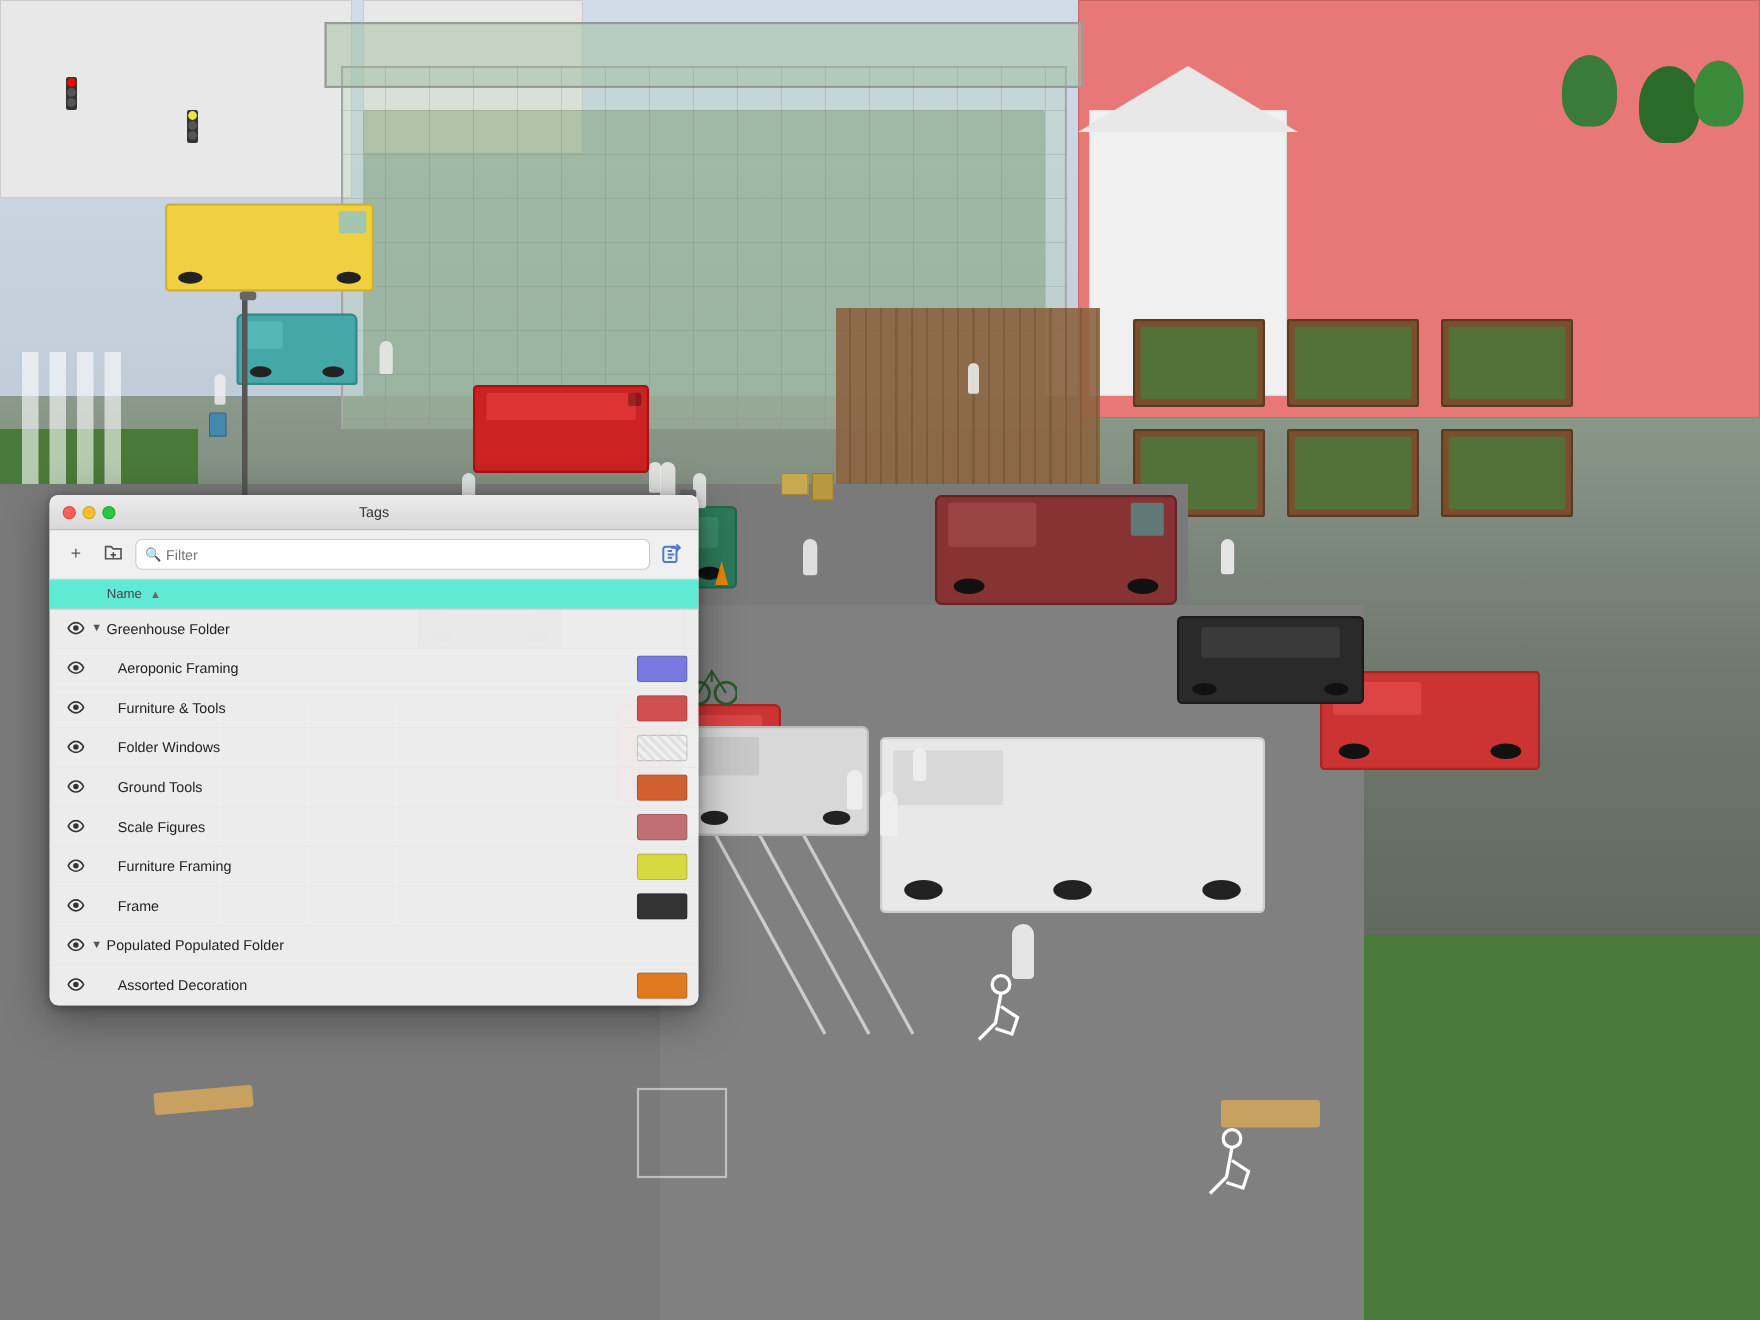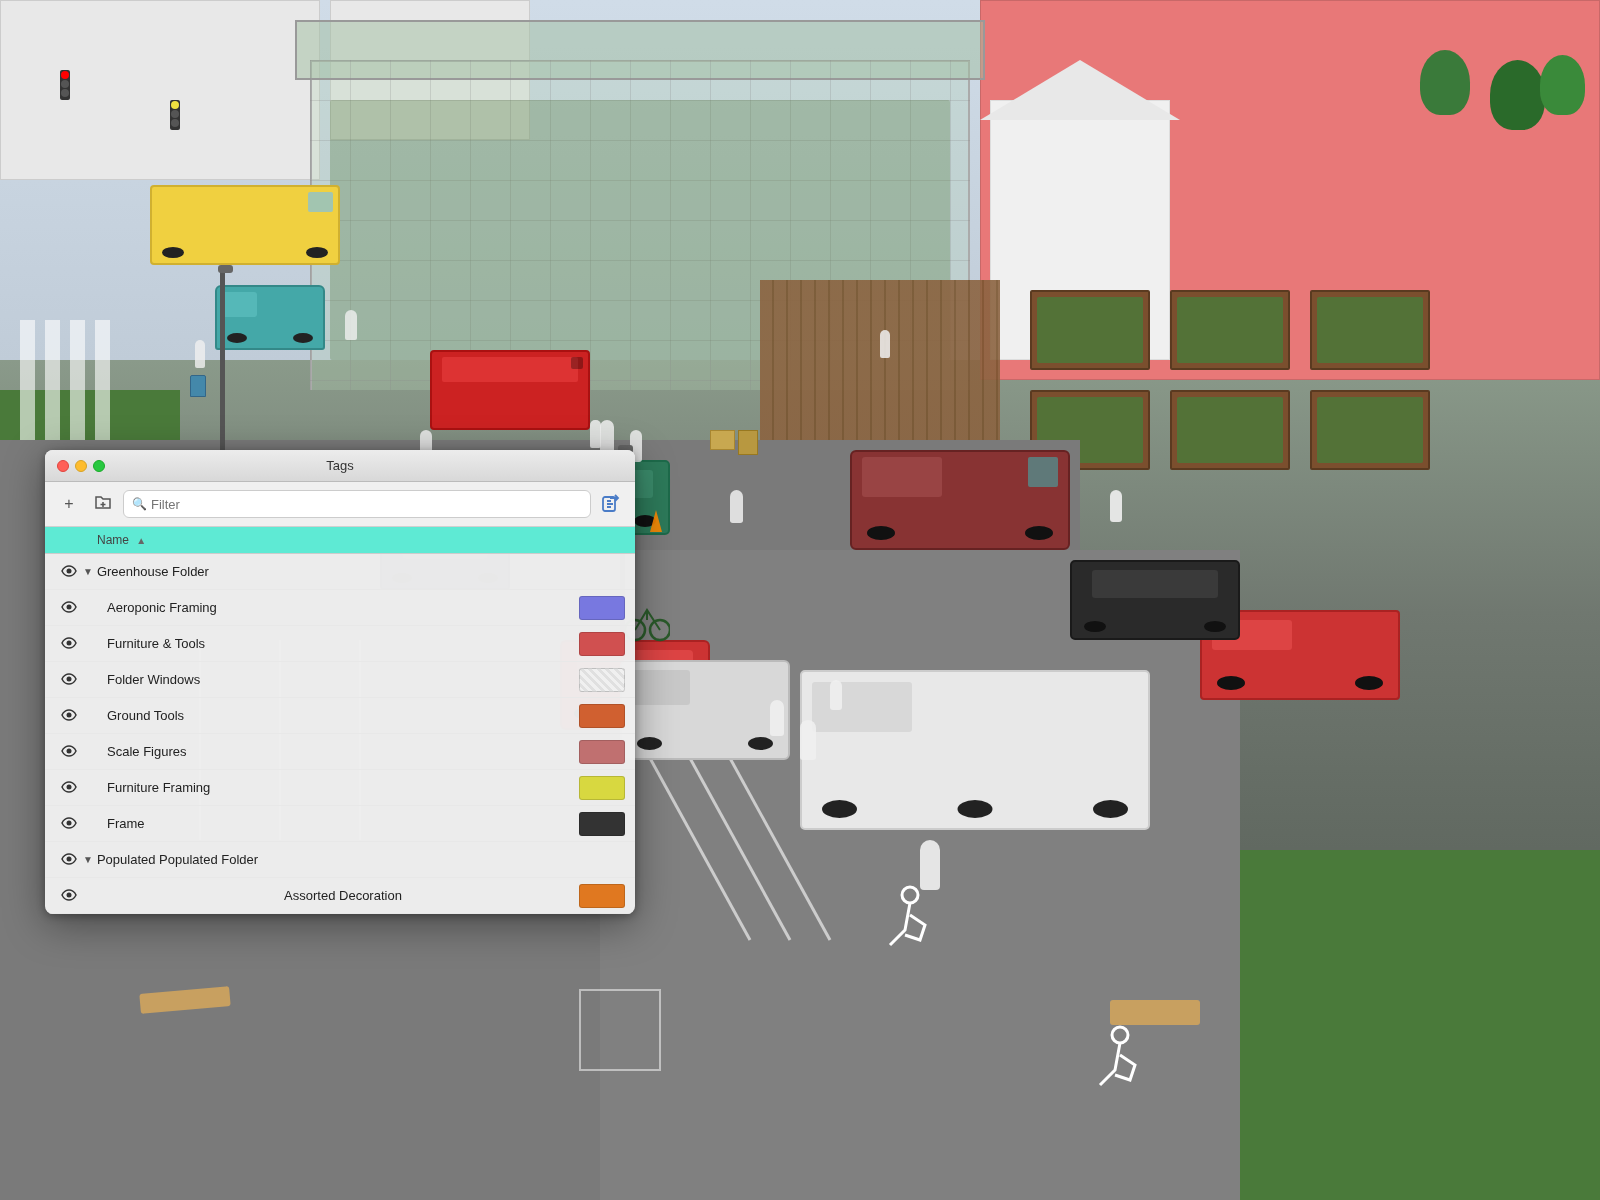--- a/index.html
+++ b/index.html
@@ -567,20 +567,20 @@
         <div style="flex: 1 1 0%; display: flex; align-items: center;">
           <span class="folder-arrow" style="margin-right: 4px;">▼</span>
           <span class="tag-name">Populated Populated Folder</span>
         </div>
       </div>
       <div class="tag-row">
         <div class="eye-icon"><svg width="16" height="12" viewBox="0 0 16 12" fill="none" stroke="#333" stroke-width="1.5">
             <path d="M1 6C2.5 2.5 6 1 8 1s5.5 1.5 7 5c-1.5 3.5-5 5-7 5S2.5 9.5 1 6z"></path>
             <circle cx="8" cy="6" r="2.5" fill="#333" stroke="none"></circle>
           </svg></div>
-        <div style="flex: 1 1 0%; display: flex; align-items: center; text-align: center;">
+        <div style="flex: 1 1 0%; display: flex; align-items: center;">
           <span style="display: inline-block; width: 24px;"></span>
           <span class="tag-name">Assorted Decoration</span>
         </div>
         <div class="color-swatch" style="background: rgb(224, 120, 32);"></div>
       </div>
     </div>
 </div>
 
 </body></html>

